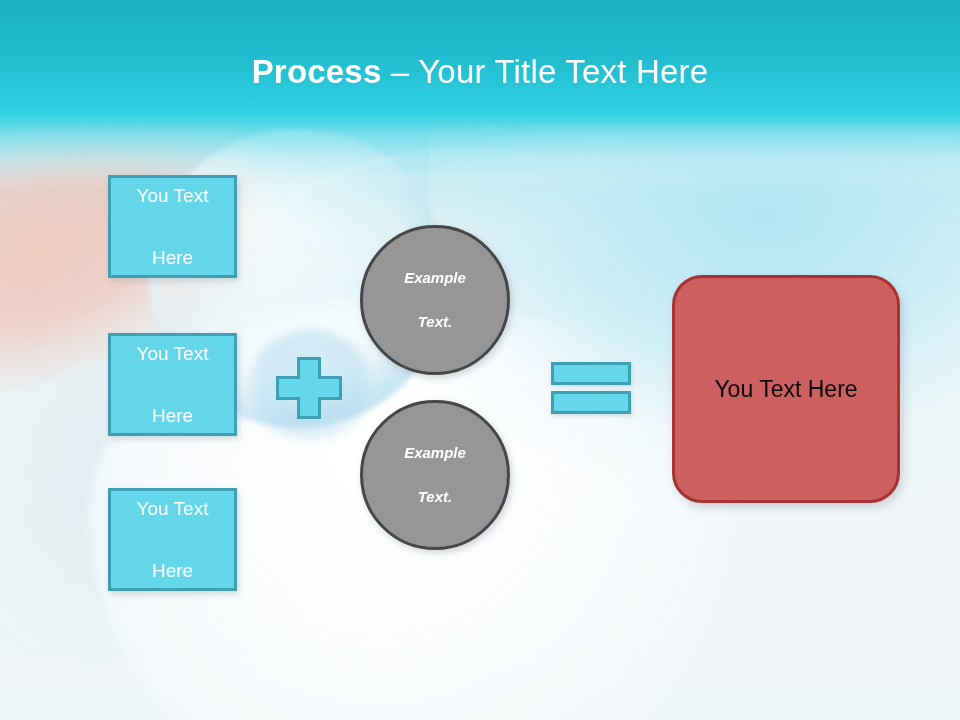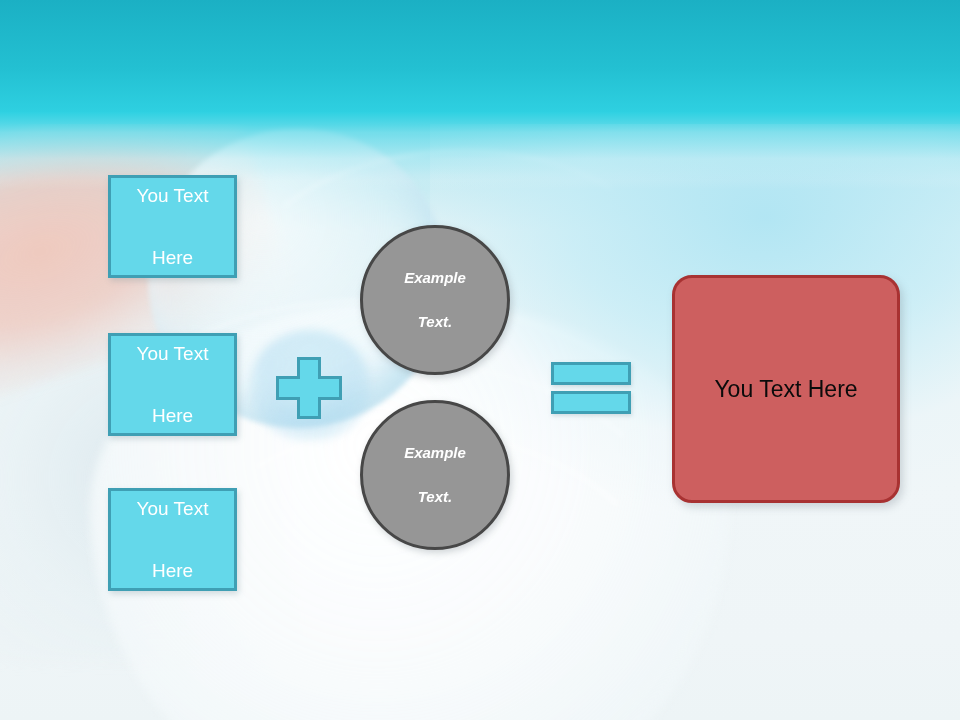--- a/index.html
+++ b/index.html
@@ -279,21 +279,21 @@
   .equals-bar-top { top: 0; }
   .equals-bar-bottom { top: 29px; }
 
   
   #red-result-box {
     position: absolute;
     left: 672px;
     top: 275px;
     width: 228px;
     height: 228px;
-    border-radius: 20px;
+    border-radius: 30px;
     background: #cd5f5f;
     border: 3px solid #a83232;
     box-sizing: border-box;
     display: flex;
     align-items: center;
     justify-content: center;
     color: #0b0b0b;
     font-size: 23px;
     text-align: center;
     box-shadow: 3px 4px 9px rgba(120,130,140,0.30);
@@ -312,20 +312,23 @@
   <div class="bg-arc arc-c"></div>
   <div class="bg-arc arc-d"></div>
   <div class="bg-pinkblob"></div>
   <div class="bg-bubble"></div>
   <div class="bg-bubble-tail"></div>
   <div class="bg-rightglow"></div>
 
   <div class="header-band"></div>
   <div class="header-fade"></div>
 
+  <div class="slide-title">
+    <span class="bold">Process </span><span class="rest">– Your Title Text Here</span>
+  </div>
 
   <div class="cyan-box" id="cyan-box-1">
     <span><span>You Text</span><br><span>Here</span></span>
   </div>
 
   <div class="cyan-box" id="cyan-box-2">
     <span><span>You Text</span><br><span>Here</span></span>
   </div>
 
   <div class="cyan-box" id="cyan-box-3">

